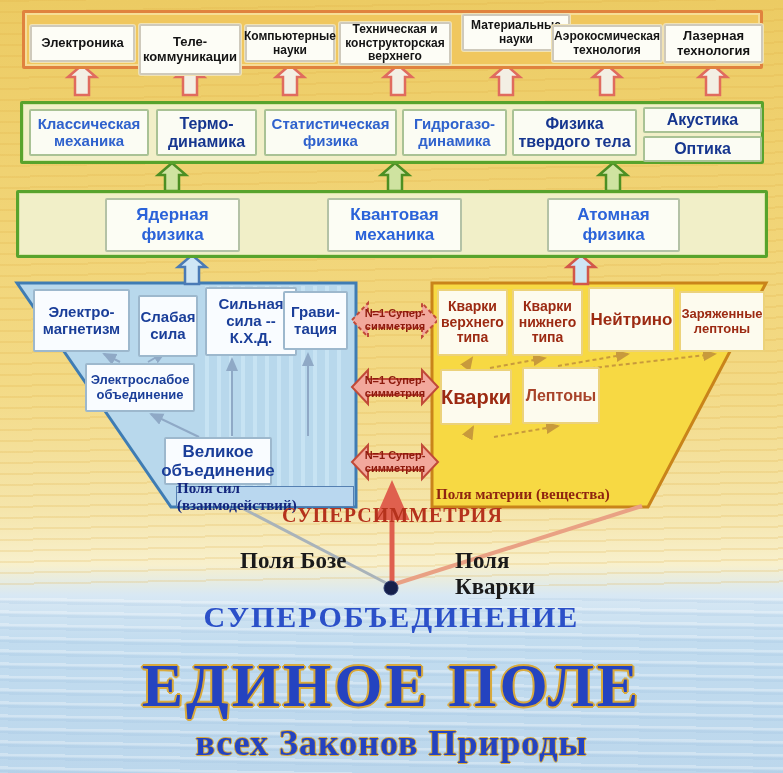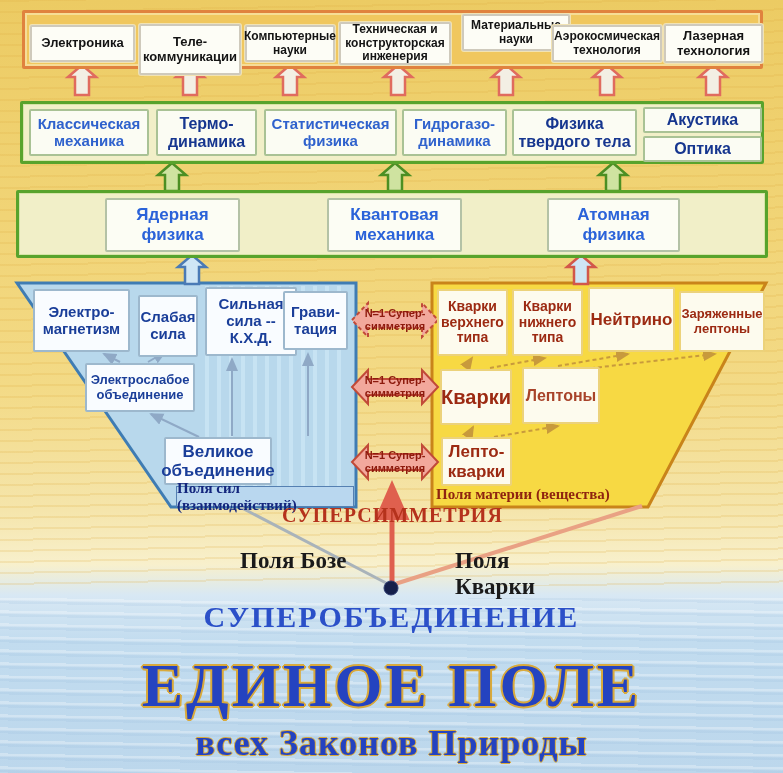--- a/index.html
+++ b/index.html
@@ -137,21 +137,21 @@
   </svg>
 
   <div class="cont cont1" style="left:22px;top:10px;width:741px;height:59px"></div>
   <div class="cont contg" style="left:20px;top:101px;width:744px;height:63px"></div>
   <div class="cont contg" style="left:16px;top:190px;width:752px;height:68px"></div>
 
   <div class="bx r1" style="left:30px;top:25px;width:105px;height:37px">Электроника</div>
   <div class="bx r1" style="left:139px;top:24px;width:102px;height:51px">Теле-
 коммуникации</div>
   <div class="bx r1 fs12" style="left:245px;top:25px;width:90px;height:37px">Компьютерные науки</div>
-  <div class="bx r1 fs12" style="left:339px;top:22px;width:112px;height:43px">Техническая и конструкторская инженерия</div>
+  <div class="bx r1 fs12" style="left:339px;top:22px;width:112px;height:43px">Техническая и конструкторская верхнего</div>
   <div class="bx r1 fs12" style="left:462px;top:14px;width:108px;height:37px">Материальные науки</div>
   <div class="bx r1 fs12" style="left:552px;top:25px;width:110px;height:37px">Аэрокосмическая технология</div>
   <div class="bx r1" style="left:664px;top:24px;width:99px;height:39px">Лазерная технология</div>
 
   <div class="bx r2" style="left:29px;top:109px;width:120px;height:47px">Классическая механика</div>
   <div class="bx r2 deep fs16" style="left:156px;top:109px;width:101px;height:47px">Термо-
 динамика</div>
   <div class="bx r2" style="left:264px;top:109px;width:133px;height:47px">Статистическая физика</div>
   <div class="bx r2" style="left:402px;top:109px;width:105px;height:47px">Гидрогазо-
 динамика</div>
@@ -185,22 +185,20 @@
 верхнего
 типа</div>
   <div class="bx mb fs14" style="left:512px;top:289px;width:71px;height:67px">Кварки
 нижнего
 типа</div>
   <div class="bx mb fs17" style="left:588px;top:287px;width:87px;height:65px">Нейтрино</div>
   <div class="bx mb fs13" style="left:679px;top:291px;width:86px;height:61px">Заряженные
 лептоны</div>
   <div class="bx mb fs20" style="left:440px;top:369px;width:72px;height:56px">Кварки</div>
   <div class="bx mb fs16 lept" style="left:522px;top:367px;width:78px;height:57px">Лептоны</div>
-  <div class="bx mb fs17" style="left:441px;top:437px;width:71px;height:49px">Лепто-
-кварки</div>
   <div class="cap-matter" style="left:436px;top:486px;width:220px;height:20px">Поля материи (вещества)</div>
 
   <div class="susy-lbl" style="left:352px;top:301px;width:86px;height:38px">N=1 Супер-
 симметрия</div>
   <div class="susy-lbl" style="left:352px;top:368px;width:86px;height:38px">N=1 Супер-
 симметрия</div>
   <div class="susy-lbl" style="left:352px;top:443px;width:86px;height:38px">N=1 Супер-
 симметрия</div>
 
   <div class="h-susy" style="left:282px;top:504px;width:220px">СУПЕРСИММЕТРИЯ</div>

